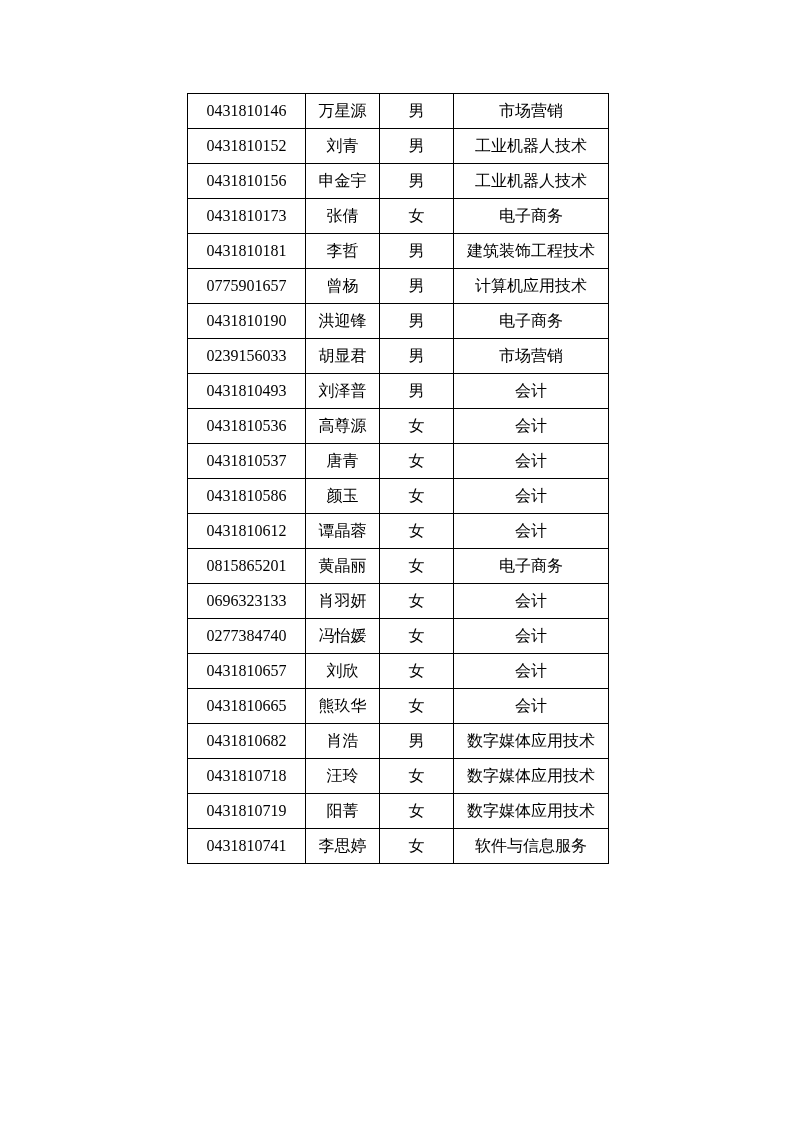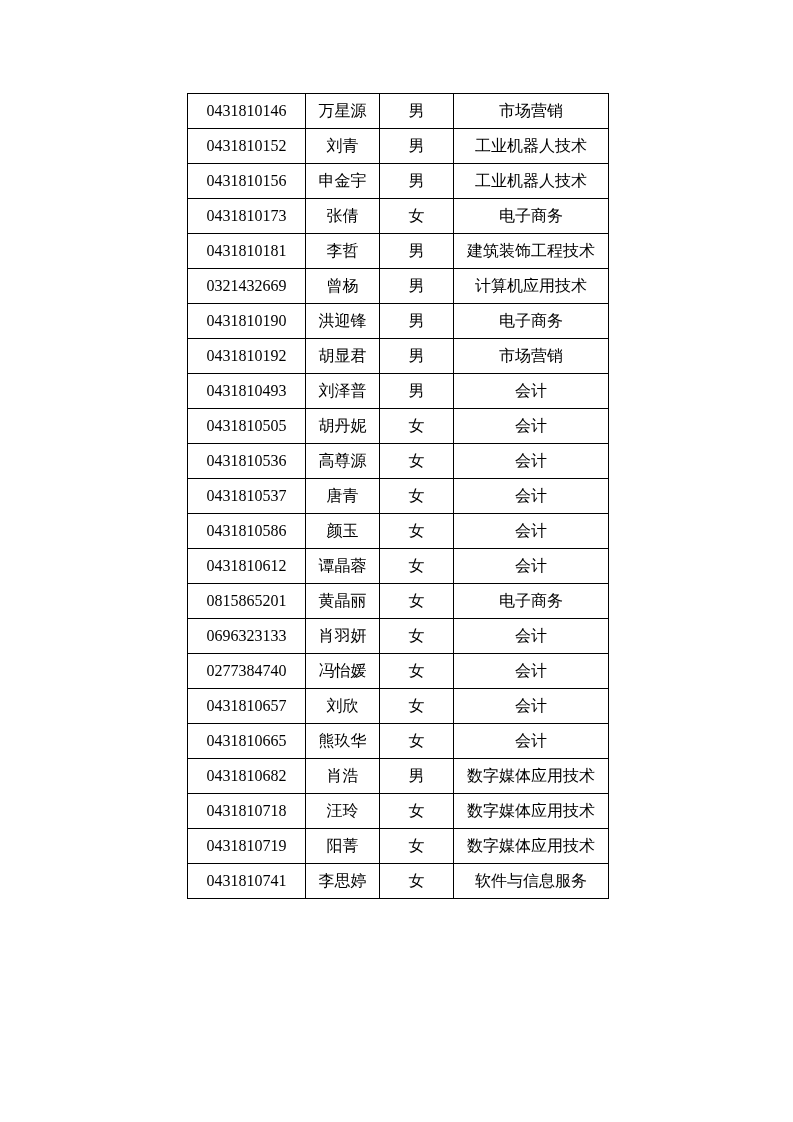--- a/index.html
+++ b/index.html
@@ -81,47 +81,41 @@
           <td>女</td>
           <td>电子商务</td>
         </tr>
         <tr>
           <td>0431810181</td>
           <td>李哲</td>
           <td>男</td>
           <td>建筑装饰工程技术</td>
         </tr>
         <tr>
-          <td>0321432669</td>
+          <td>0775901657</td>
           <td>曾杨</td>
           <td>男</td>
           <td>计算机应用技术</td>
         </tr>
         <tr>
           <td>0431810190</td>
           <td>洪迎锋</td>
           <td>男</td>
           <td>电子商务</td>
         </tr>
         <tr>
-          <td>0431810192</td>
+          <td>0239156033</td>
           <td>胡显君</td>
           <td>男</td>
           <td>市场营销</td>
         </tr>
         <tr>
           <td>0431810493</td>
           <td>刘泽普</td>
           <td>男</td>
-          <td>会计</td>
-        </tr>
-        <tr>
-          <td>0431810505</td>
-          <td>胡丹妮</td>
-          <td>女</td>
           <td>会计</td>
         </tr>
         <tr>
           <td>0431810536</td>
           <td>高尊源</td>
           <td>女</td>
           <td>会计</td>
         </tr>
         <tr>
           <td>0431810537</td>

